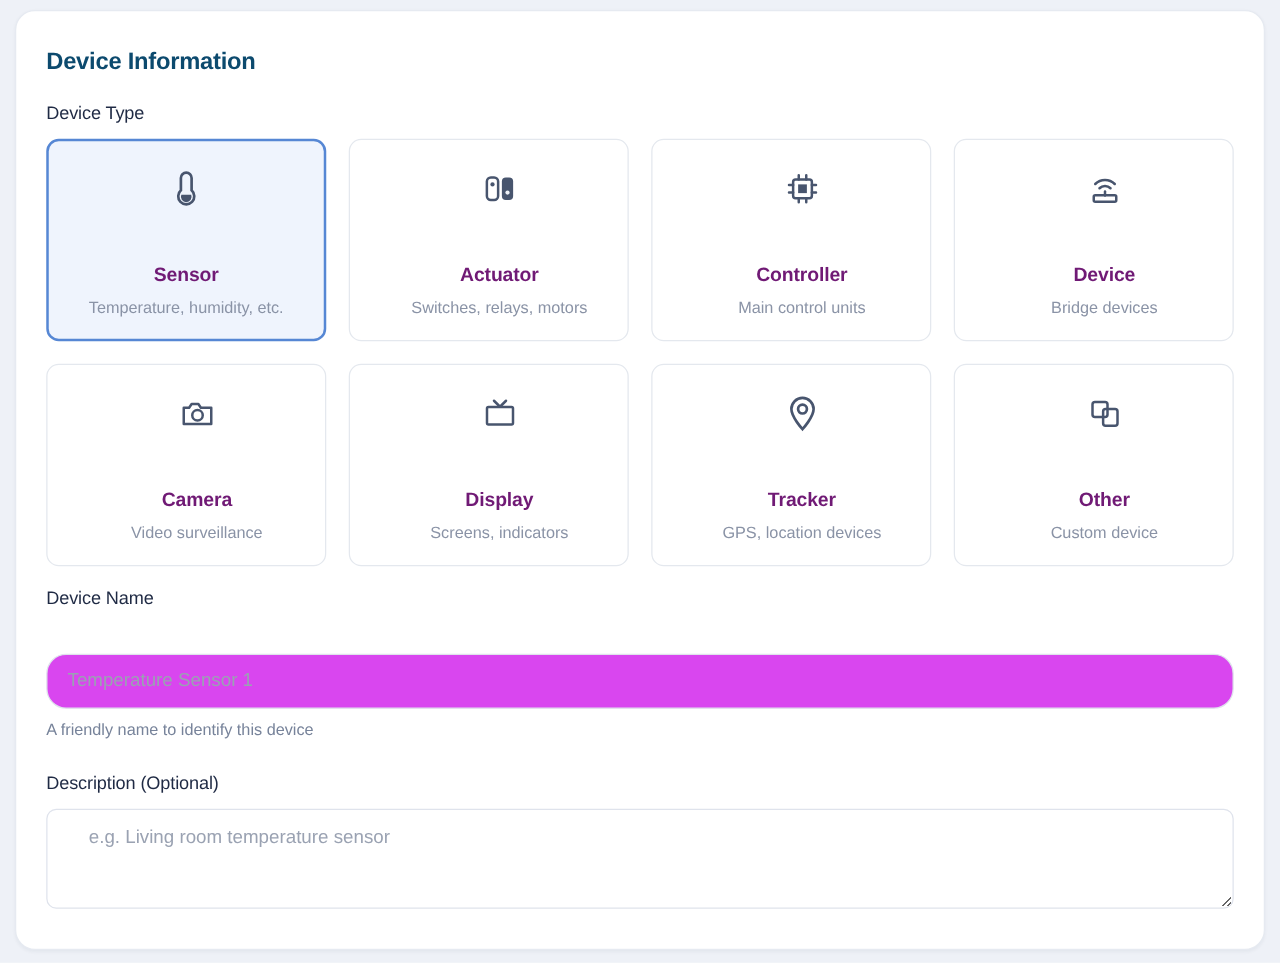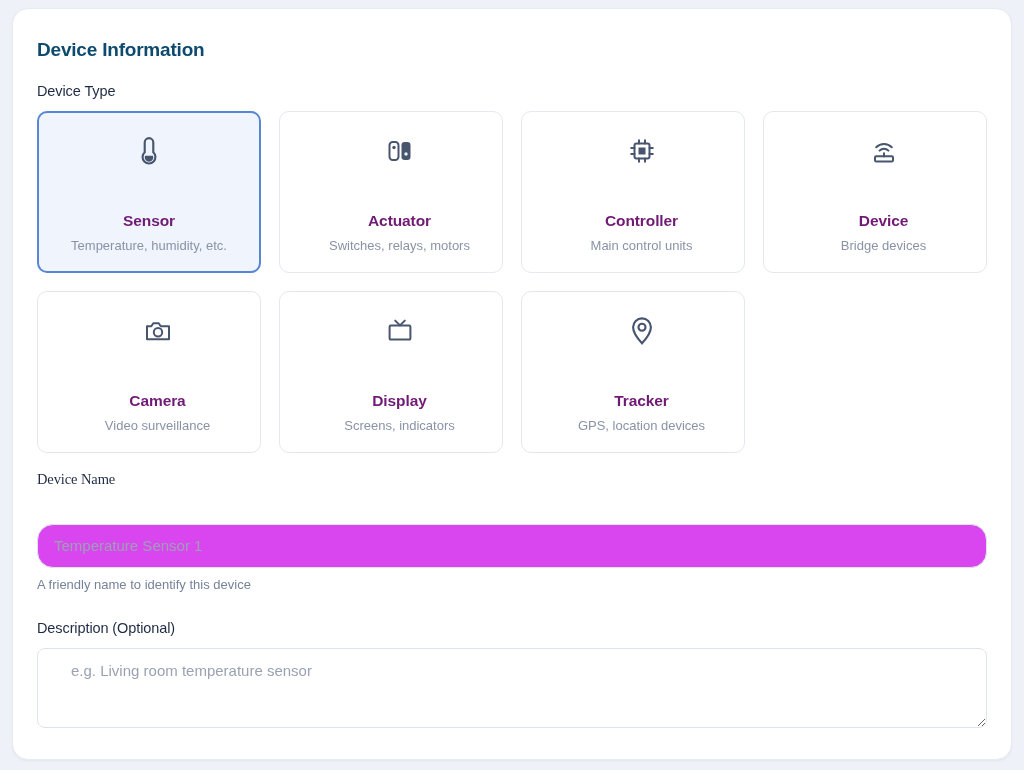--- a/index.html
+++ b/index.html
@@ -118,21 +118,21 @@
     padding: 13px 33px;
     font-family: "Liberation Sans", sans-serif;
     font-size: 15px;
     color: #2b3446;
     background: #fff;
     outline: none;
     resize: vertical;
   }
   .text-area::placeholder { color: #9aa2b2; }
 
-  .mt-name { margin-top: 5px; font-family: Liberation Serif, serif; }
+  .mt-name { margin-top: 5px; }
   .mt-desc { margin-top: 28px; }
 </style>
 </head>
 <body>
 
 <div id="page">
   <div class="card-panel">
     <div class="panel-inner">
 
       <h1 class="section-title">Device Information</h1>
@@ -209,20 +209,30 @@
           <div class="type-card">
             <div class="type-icon">
               <svg width="26" height="30" viewBox="0 0 24 28" fill="none" stroke="currentColor" stroke-width="2">
                 <path d="M12 2.2c-4.6 0-8.3 3.7-8.3 8.3 0 6 8.3 15 8.3 15s8.3-9 8.3-15c0-4.6-3.7-8.3-8.3-8.3z"></path>
                 <circle cx="12" cy="10.5" r="3.3"></circle>
               </svg>
             </div>
             <div class="type-name">Tracker</div>
             <div class="type-desc">GPS, location devices</div>
           </div>
+          <div class="type-card">
+            <div class="type-icon">
+              <svg width="28" height="28" viewBox="0 0 28 28" fill="none" stroke="currentColor" stroke-width="2">
+                <rect x="4" y="4.5" width="12" height="12" rx="2"></rect>
+                <rect x="12.5" y="10.2" width="11.5" height="13.3" rx="2"></rect>
+              </svg>
+            </div>
+            <div class="type-name">Other</div>
+            <div class="type-desc">Custom device</div>
+          </div>
         </div>
 
       <div class="field-label mt-name">Device Name</div>
       <input class="text-input" type="text" placeholder="Temperature Sensor 1" style="">
       <p class="helper-text">A friendly name to identify this device</p>
 
       <div class="field-label mt-desc">Description (Optional)</div>
       <textarea class="text-area" placeholder="e.g. Living room temperature sensor" style=""></textarea>
 
     </div>

